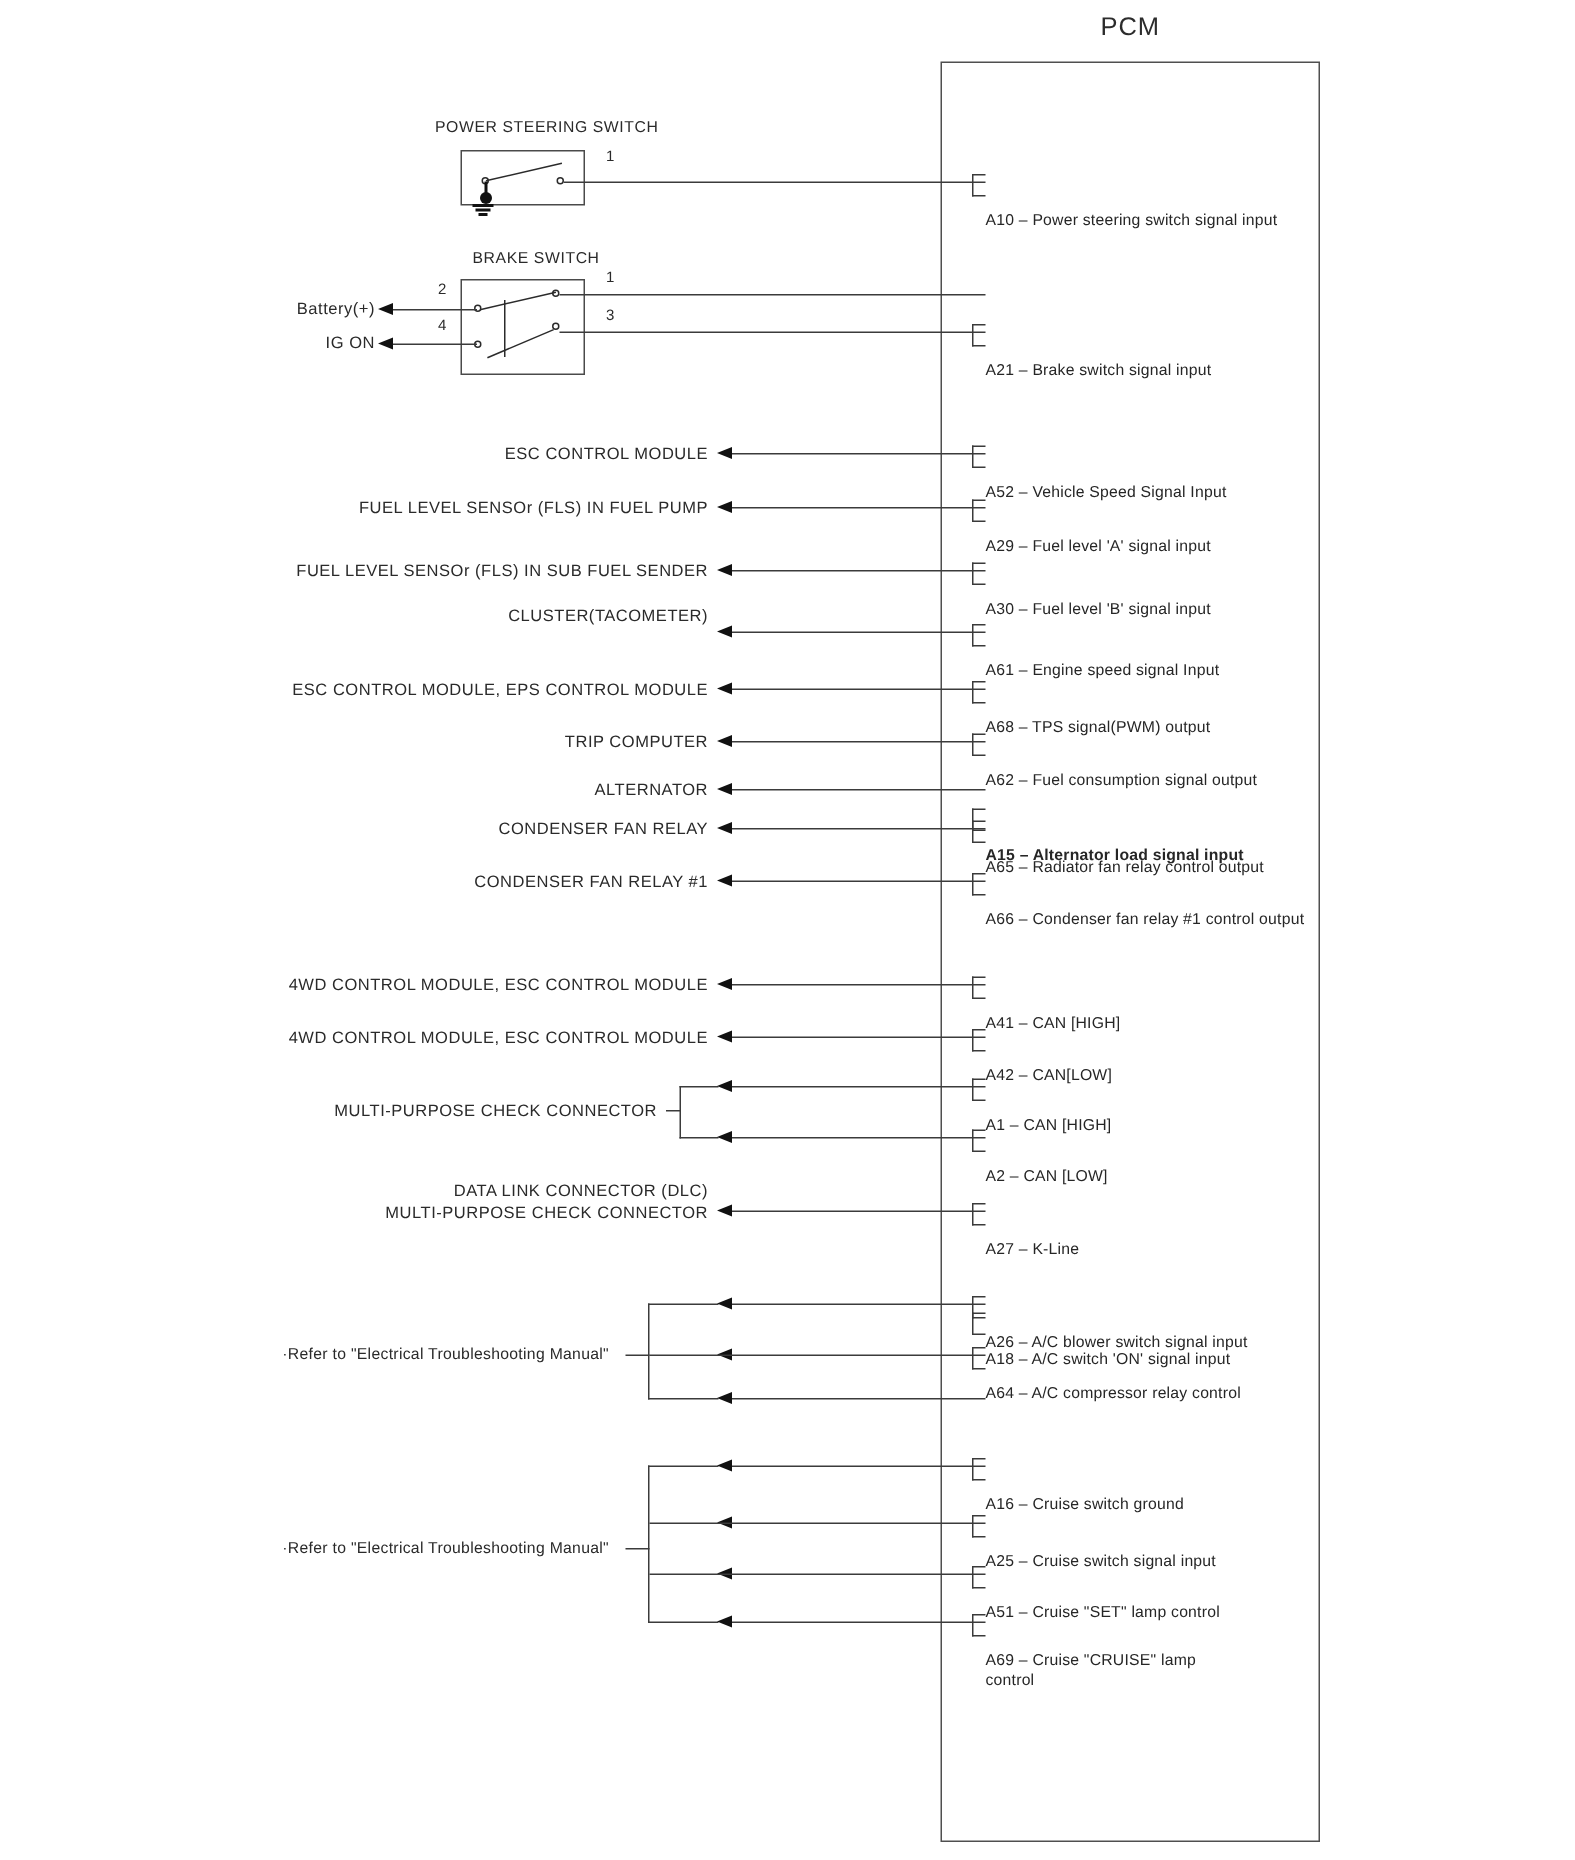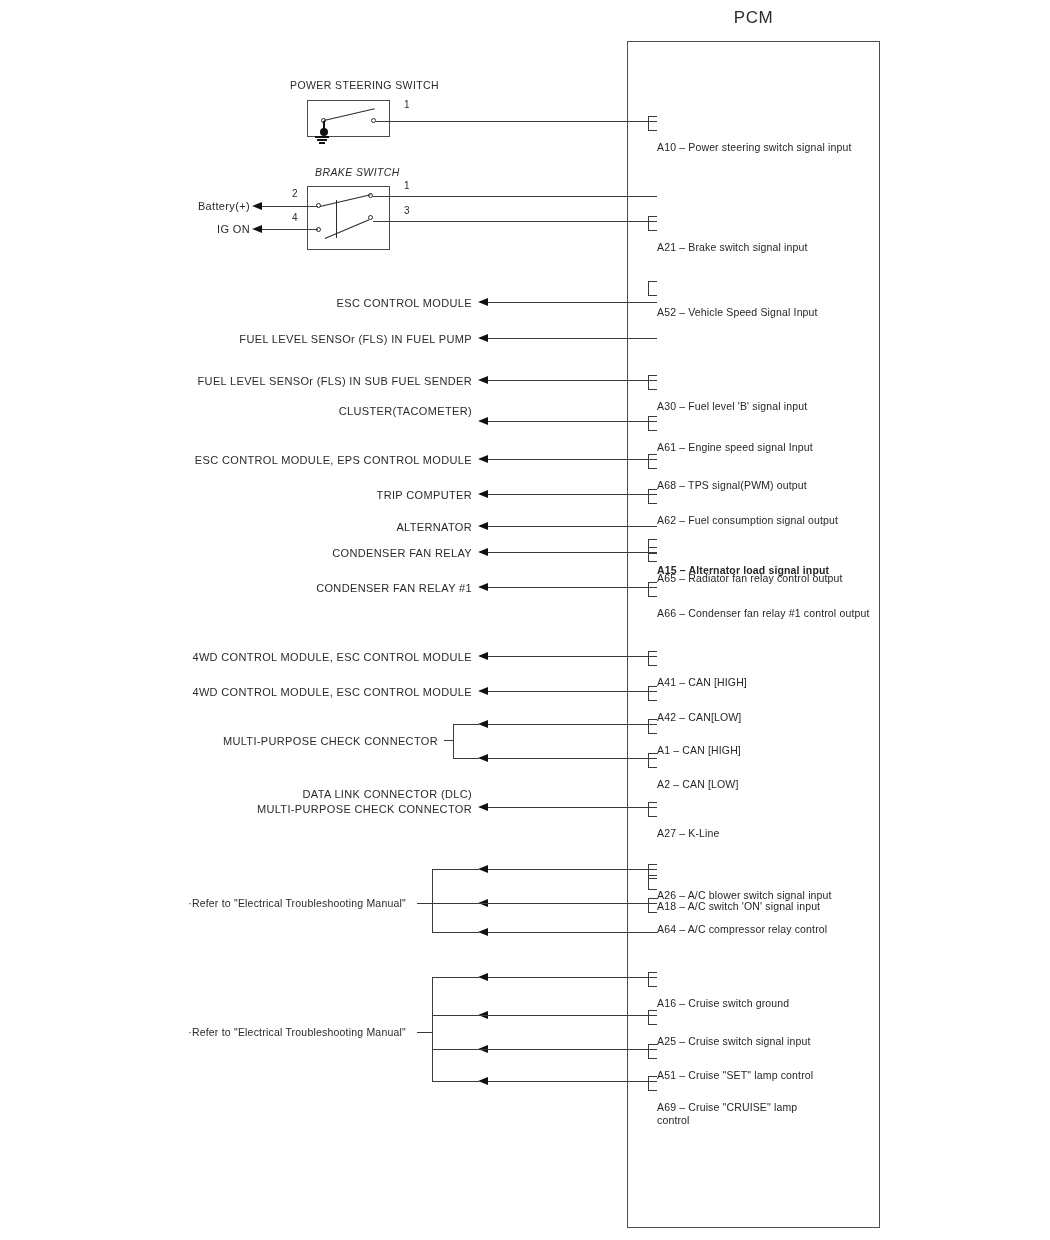--- a/index.html
+++ b/index.html
@@ -101,21 +101,21 @@
   <div class="term" style="left:371px;top:118px;"></div>
   <div class="swarm" style="left:324px;top:120px;width:52px;transform:rotate(-13deg);"></div>
   <div class="vline" style="left:323px;top:121px;height:11px;background:#111;width:2px;"></div>
   <div class="node" style="left:320px;top:128px;"></div>
   <div class="gnd1" style="left:315px;top:136px;width:14px;"></div>
   <div class="gnd2" style="left:317px;top:139px;width:10px;"></div>
   <div class="gnd3" style="left:319px;top:142px;width:6px;"></div>
 
   <div class="hline" style="left:376px;top:121px;width:281px;"></div>
 
-  <div class="devtitle" style="left:315px;top:166px;font-style:italic;">BRAKE SWITCH</div>
+  <div class="devtitle" style="left:315px;top:166px;">BRAKE SWITCH</div>
   <div class="box" style="left:307px;top:186px;width:83px;height:64px;"></div>
   <div class="pinnum" style="left:404px;top:180px;">1</div>
   <div class="pinnum" style="left:292px;top:188px;">2</div>
   <div class="pinnum" style="left:404px;top:205px;">3</div>
   <div class="pinnum" style="left:292px;top:212px;">4</div>
 
   <div class="term" style="left:316px;top:203px;"></div>
   <div class="term" style="left:316px;top:227px;"></div>
   <div class="term" style="left:368px;top:193px;"></div>
   <div class="term" style="left:368px;top:215px;"></div>
@@ -219,23 +219,27 @@
   <div class="hline" style="left:488px;top:1081px;width:169px;"></div>
 
   <div class="pin" style="top:121px;">
     <span class="pad"></span>
     <span class="txt">A10 – Power steering switch signal input</span>
   </div>
   <div class="pin" style="top:221px;">
     <span class="pad"></span>
     <span class="txt">A21 – Brake switch signal input</span>
   </div>
-  <div class="pin" style="top:286px;">
+  <div class="pin" style="top:302px;">
     <span class="pad"></span>
     <span class="txt">A52 – Vehicle Speed Signal Input</span>
+  </div>
+  <div class="pin" style="top:338px;">
+    <span class="pad"></span>
+    <span class="txt">A29 – Fuel level 'A' signal input</span>
   </div>
   <div class="pin" style="top:380px;">
     <span class="pad"></span>
     <span class="txt">A30 – Fuel level 'B' signal input</span>
   </div>
   <div class="pin" style="top:421px;">
     <span class="pad"></span>
     <span class="txt">A61 – Engine speed signal Input</span>
   </div>
   <div class="pin" style="top:459px;">

